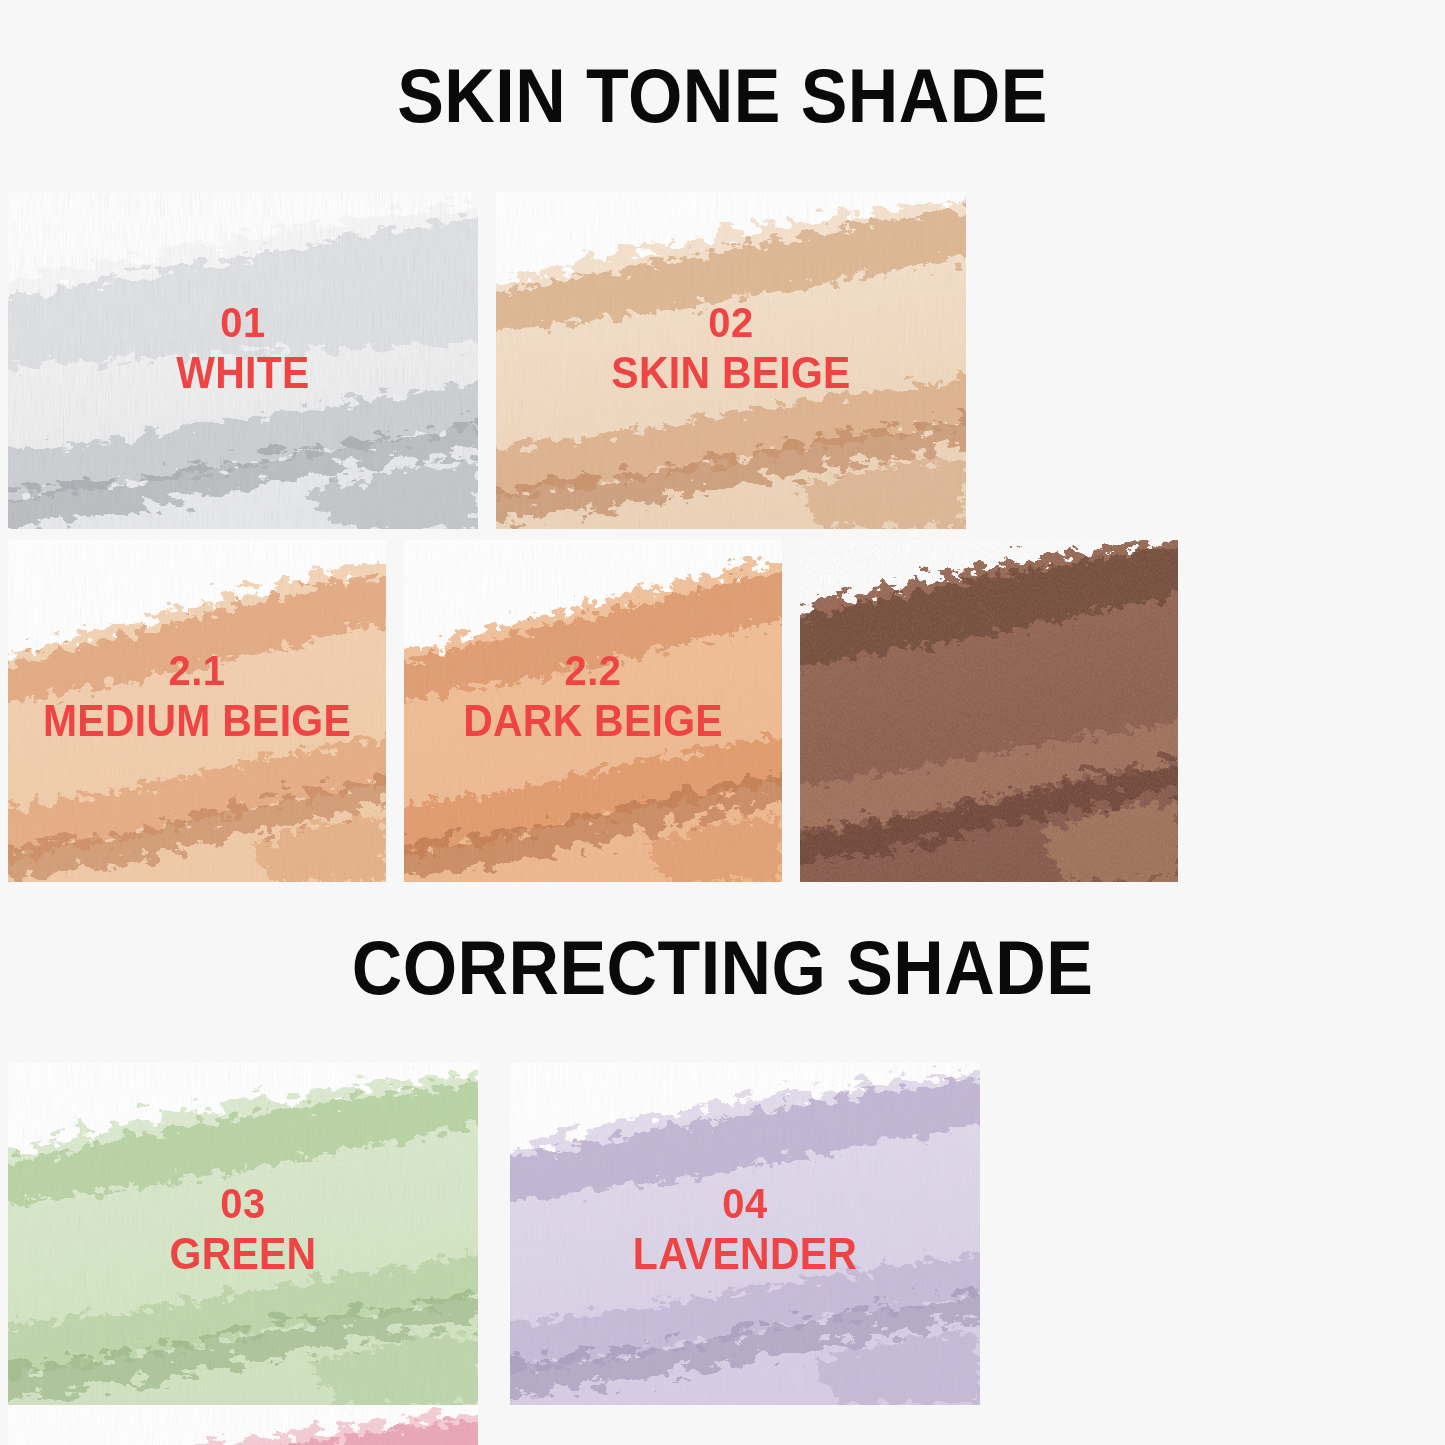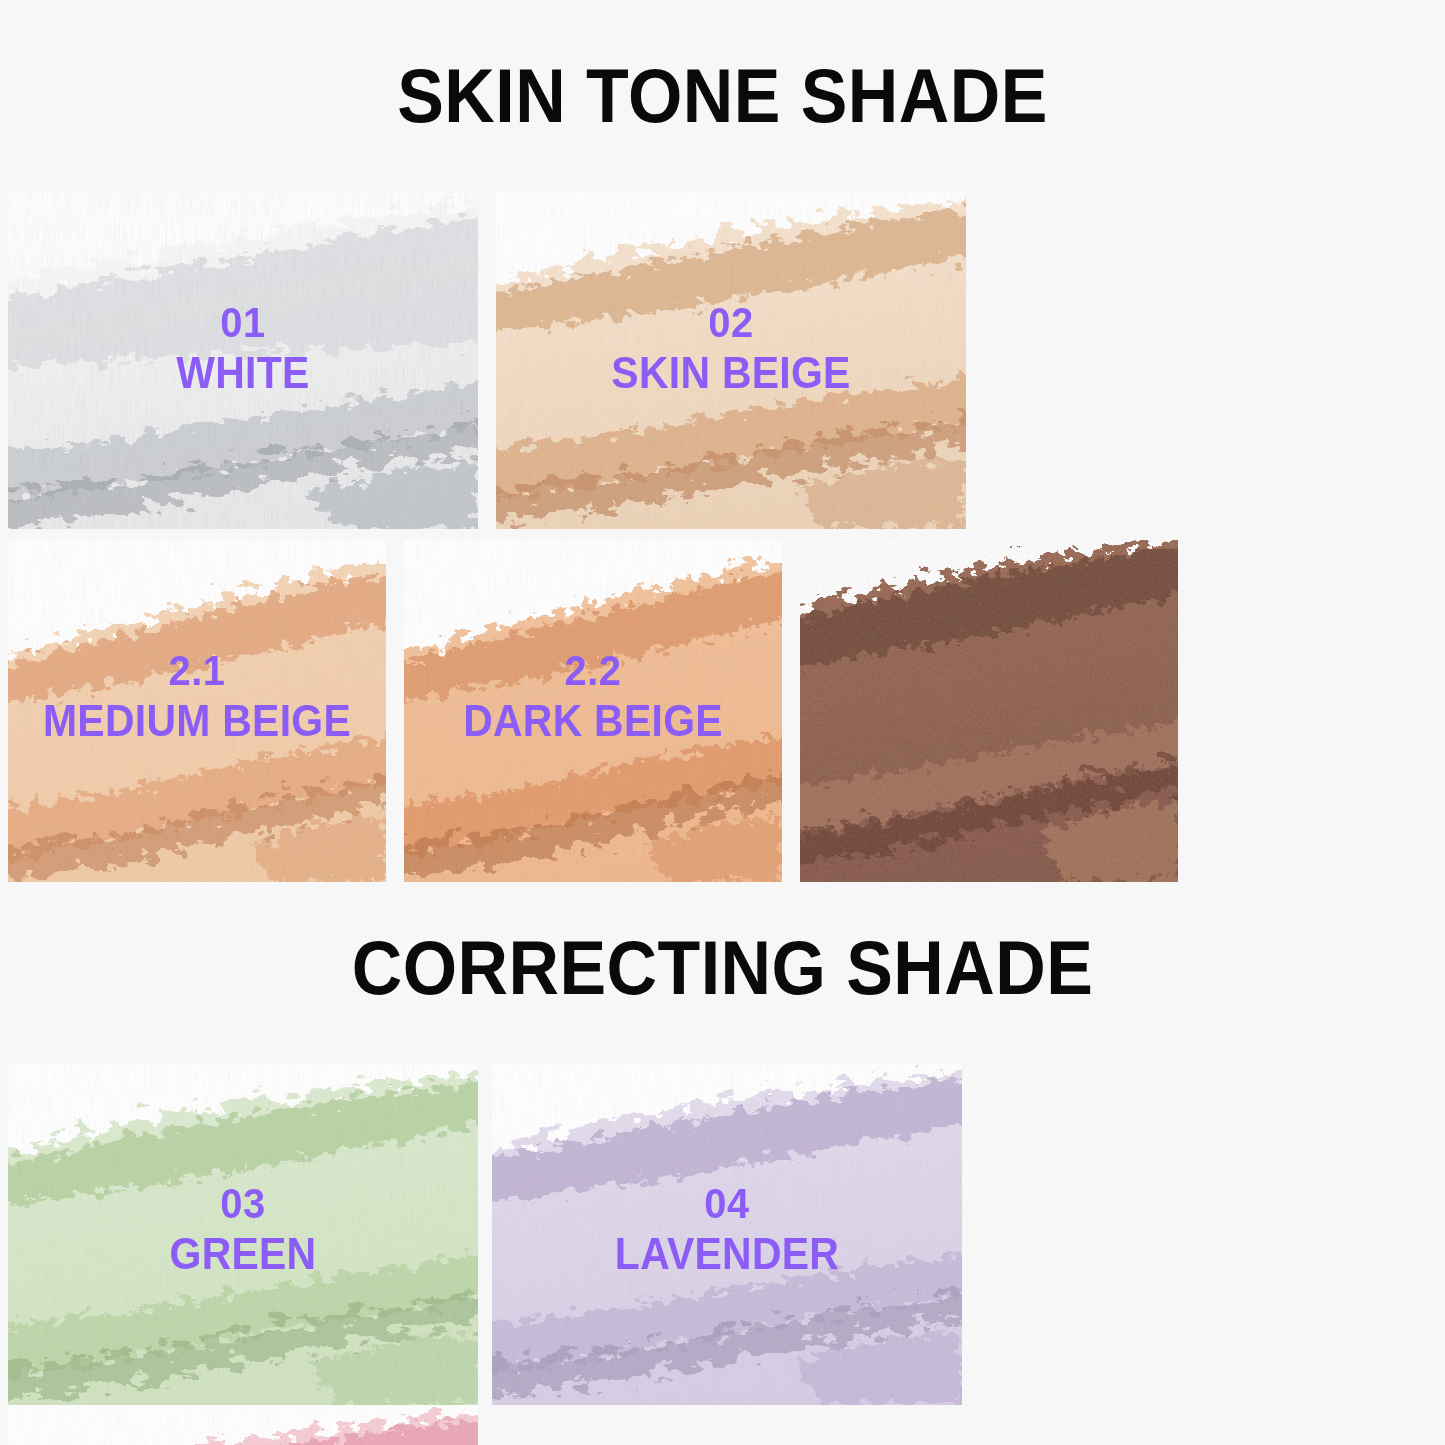--- a/index.html
+++ b/index.html
@@ -56,40 +56,40 @@
   #row-3 { left: 8px; top: 1063px; width: 1432px; }
 
   .tile {
     position: relative;
     overflow: hidden;
     background: #ffffff;
     box-sizing: border-box;
   }
   .tile-w2 { width: 470px; height: 337px; margin-right: 18px; }
   .tile-w3 { width: 378px; height: 342px; margin-right: 18px; }
-  .tile-w3b { width: 470px; height: 342px; margin-right: 14px; }
+  .tile-w3b { width: 470px; height: 342px; margin-right: 32px; }
   .tile:last-child { margin-right: 13px; }
 
   .swatch-svg {
     position: absolute;
     inset: 0;
     width: 100%;
     height: 100%;
     display: block;
   }
 
   
   .tile-label {
     position: absolute;
     left: 0;
     width: 100%;
     text-align: center;
     font-family: "Liberation Sans Narrow", "Liberation Sans", sans-serif;
     font-weight: 700;
-    color: #8b5cf6;
+    color: #ef4444;
     line-height: 1.08;
     white-space: nowrap;
     z-index: 5;
     pointer-events: none;
   }
   .label-code {
     display: block;
     font-size: 42px;
     letter-spacing: 0.5px;
     transform: scaleX(0.95);

